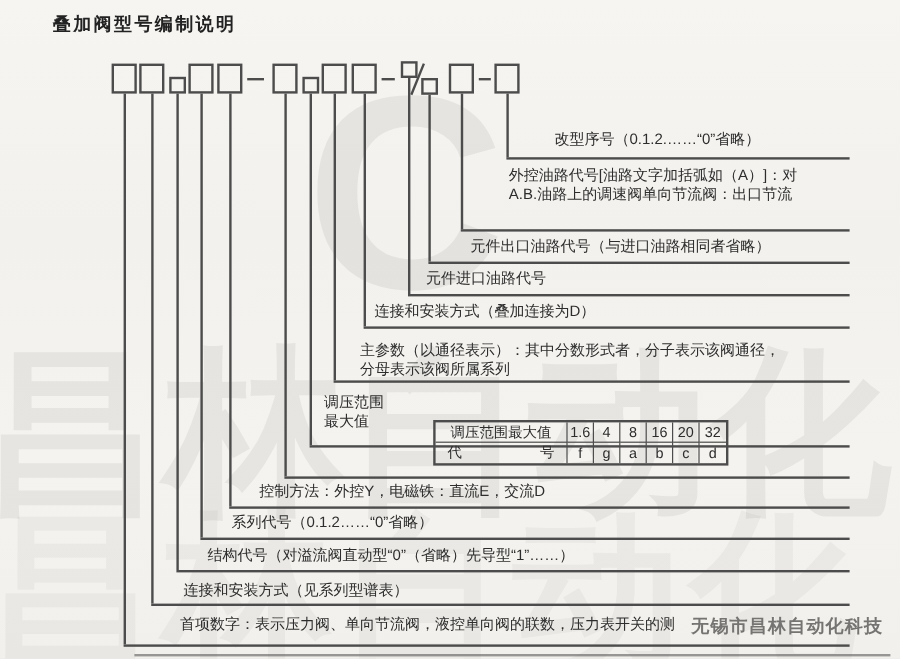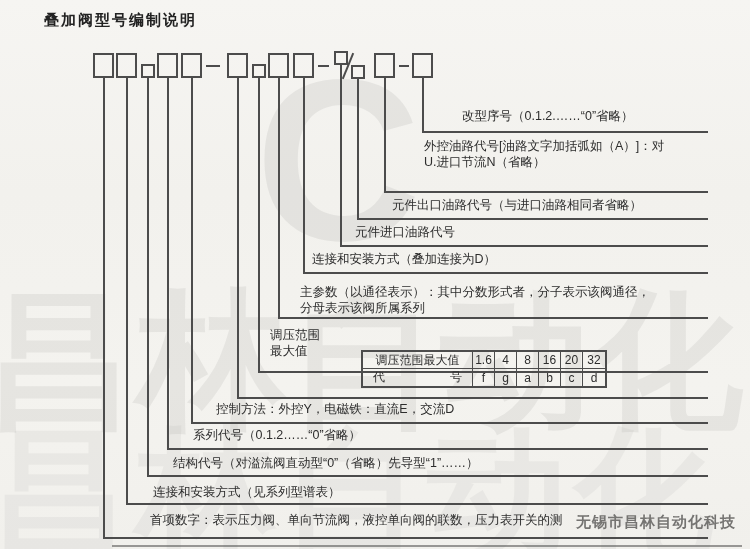--- a/index.html
+++ b/index.html
@@ -102,21 +102,21 @@
   <div class="hl" style="left:147px;top:475px;width:561px"></div>
   <div class="hl" style="left:126px;top:503px;width:582px"></div>
   <div class="hl" style="left:103px;top:537px;width:605px"></div>
   <div class="hl" style="left:112px;top:545px;width:630px;opacity:.55"></div>
 
   <div class="callout" style="left:462px;top:109px">
     <div>改型序号（0.1.2.……“0”省略）</div>
   </div>
   <div class="callout" style="left:424px;top:139px">
     <div>外控油路代号[油路文字加括弧如（A）]：对</div>
-    <div>U.进口节流N（省略）</div>
+    <div>A.B.油路上的调速阀单向节流阀：出口节流</div>
   </div>
   <div class="callout" style="left:392px;top:198px">
     <div>元件出口油路代号（与进口油路相同者省略）</div>
   </div>
   <div class="callout" style="left:355px;top:225px">
     <div>元件进口油路代号</div>
   </div>
   <div class="callout" style="left:312px;top:252px">
     <div>连接和安装方式（叠加连接为D）</div>
   </div>

